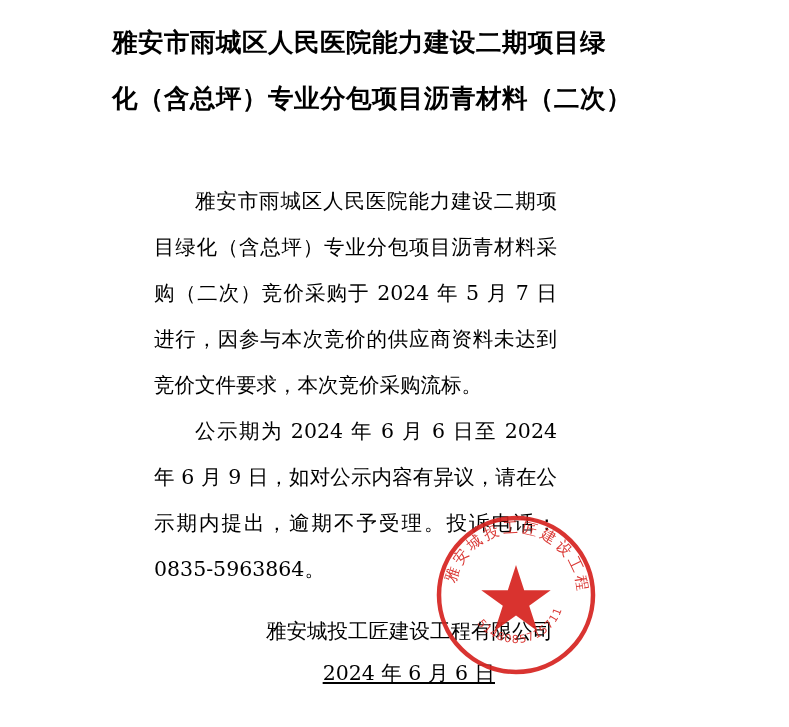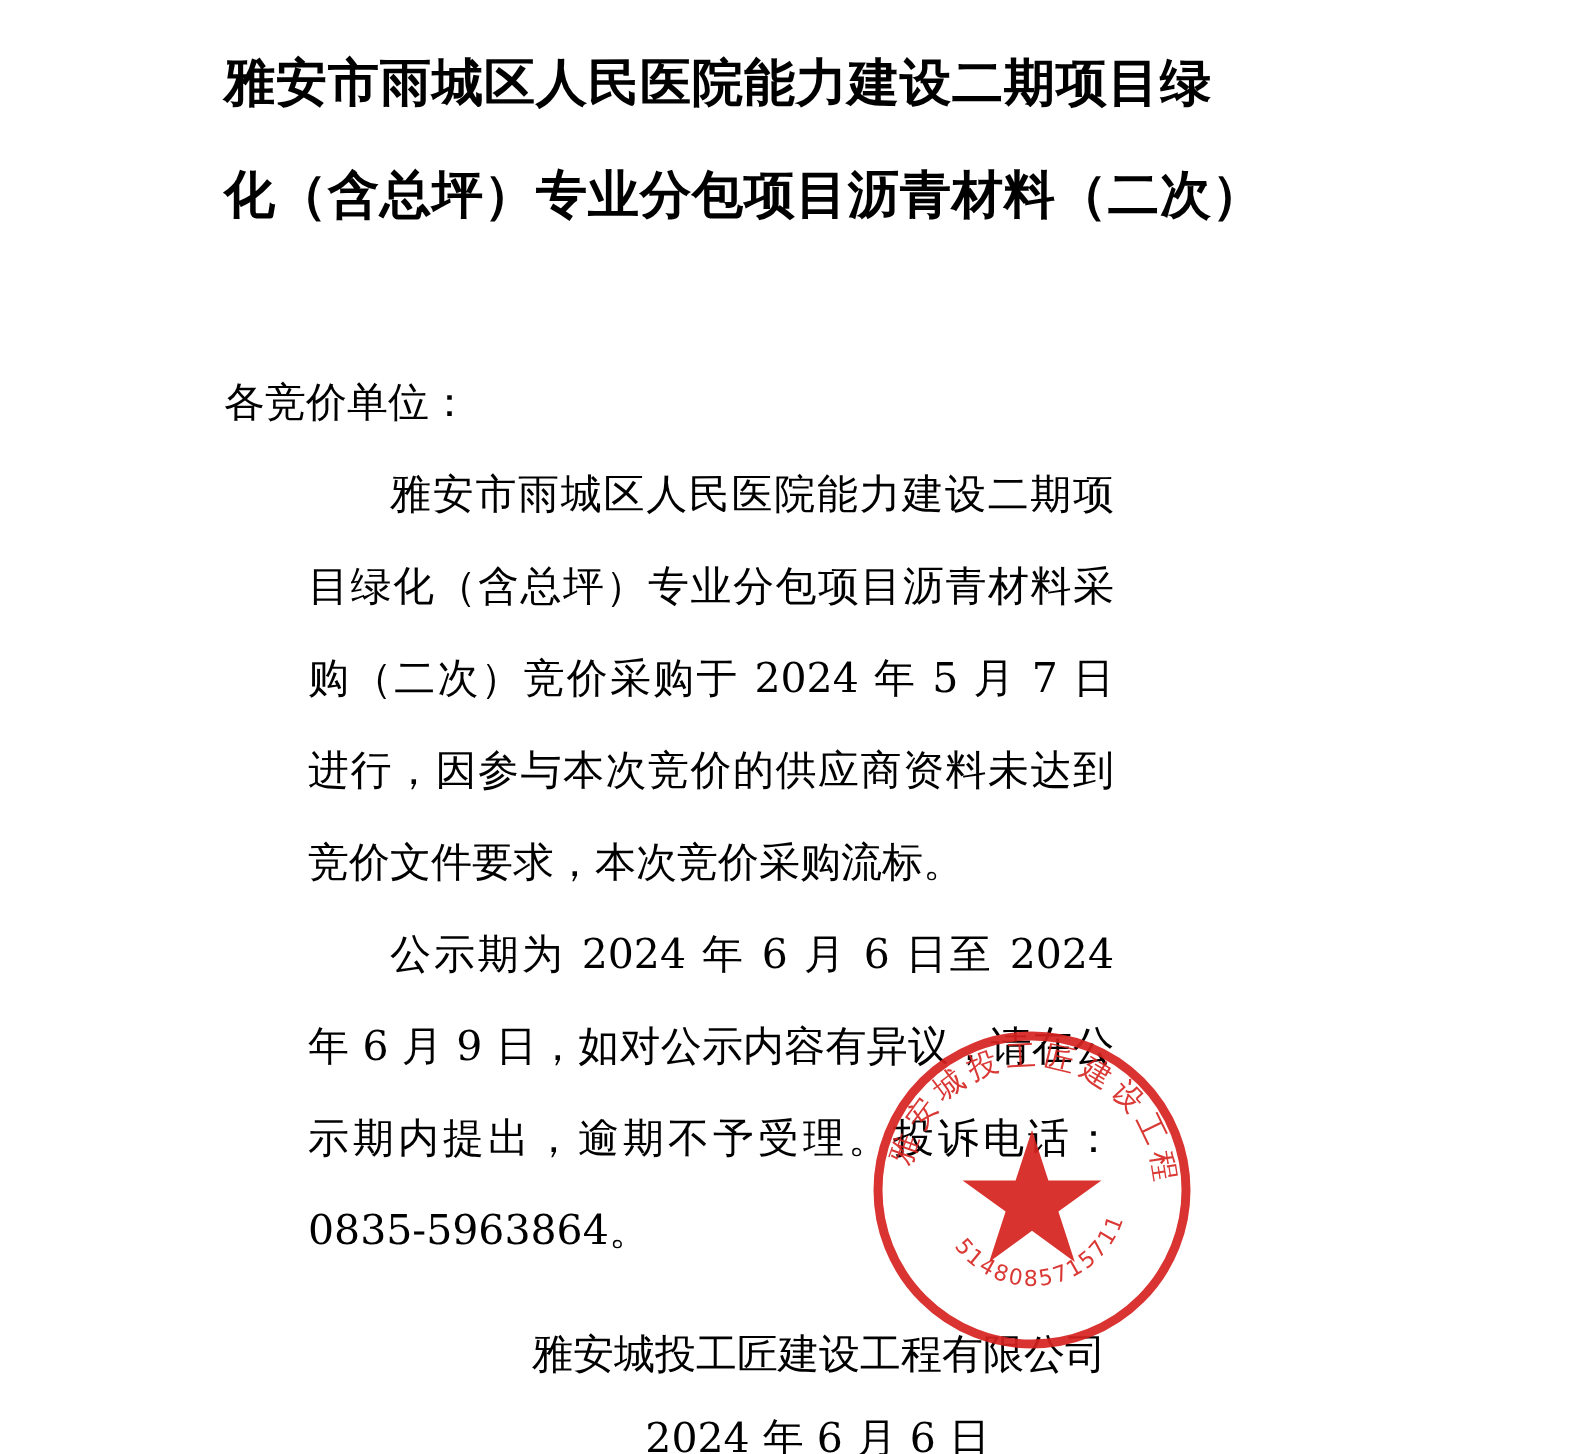--- a/index.html
+++ b/index.html
@@ -79,21 +79,20 @@
 <body>
 
 <div class="page">
 
   <div class="doc-title">
     <span class="title-line l1">雅安市雨城区人民医院能力建设二期项目绿</span>
     <span class="title-line l2">化（含总坪）专业分包项目沥青材料（二次）</span>
   </div>
 
   <div class="body-block">
-    <div class="salutation">各竞价单位：</div>
     <div class="para">雅安市雨城区人民医院能力建设二期项目绿化（含总坪）专业分包项目沥青材料采购（二次）竞价采购于 2024 年 5 月 7 日进行，因参与本次竞价的供应商资料未达到竞价文件要求，本次竞价采购流标。</div>
     <div class="para">公示期为 2024 年 6 月 6 日至 2024 年 6 月 9 日，如对公示内容有异议，请在公示期内提出，逾期不予受理。投诉电话：0835-5963864。</div>
   </div>
 
   <div class="signature">
     <span class="sign-line">雅安城投工匠建设工程有限公司</span>
     <span class="sign-date">2024 年 6 月 6 日</span>
   </div>
 
   <div class="seal">

